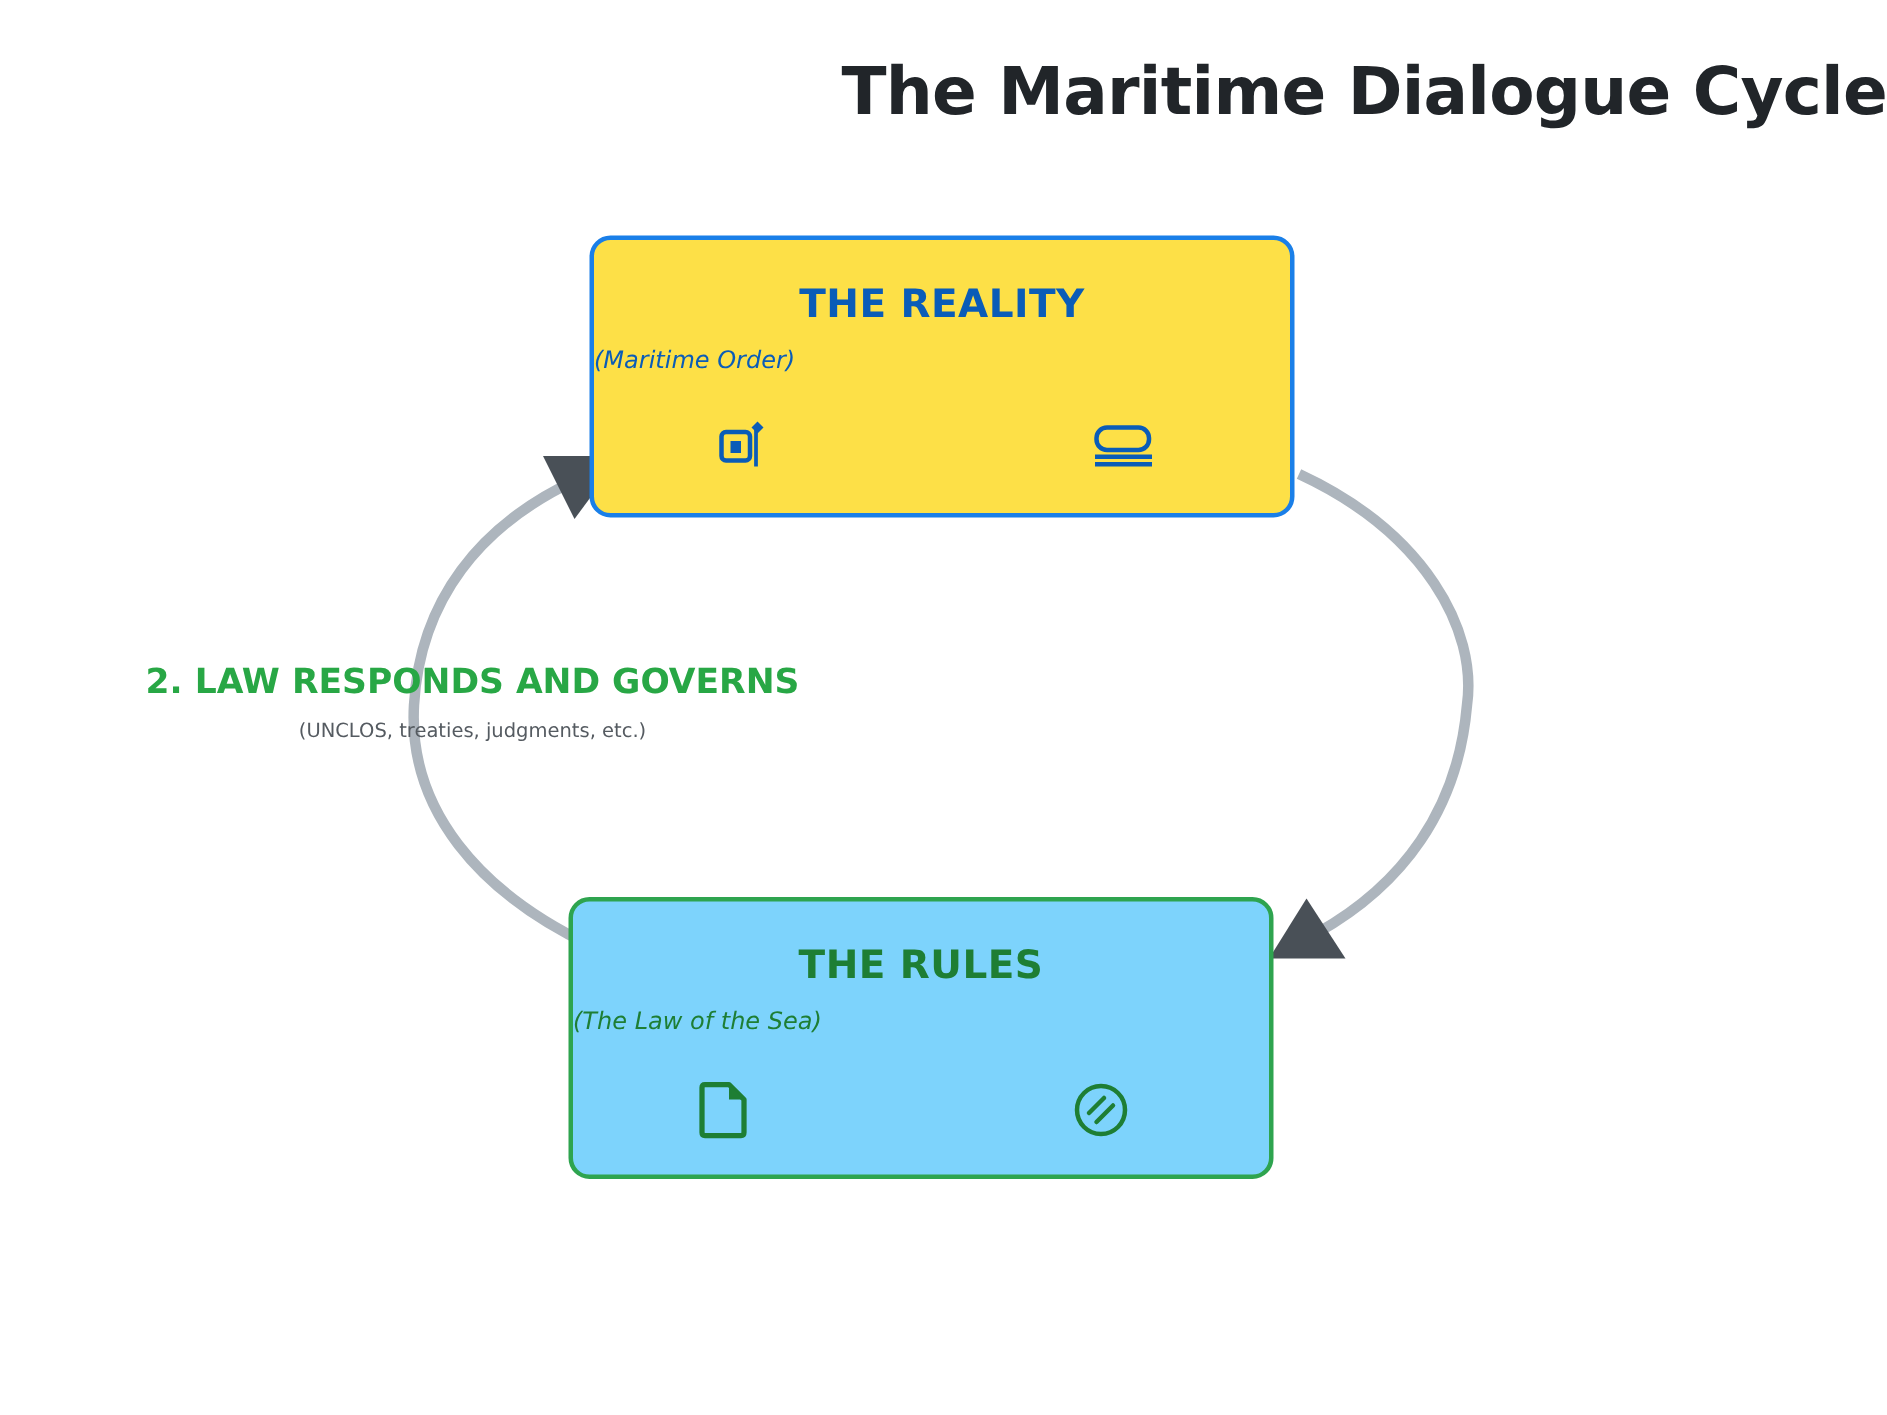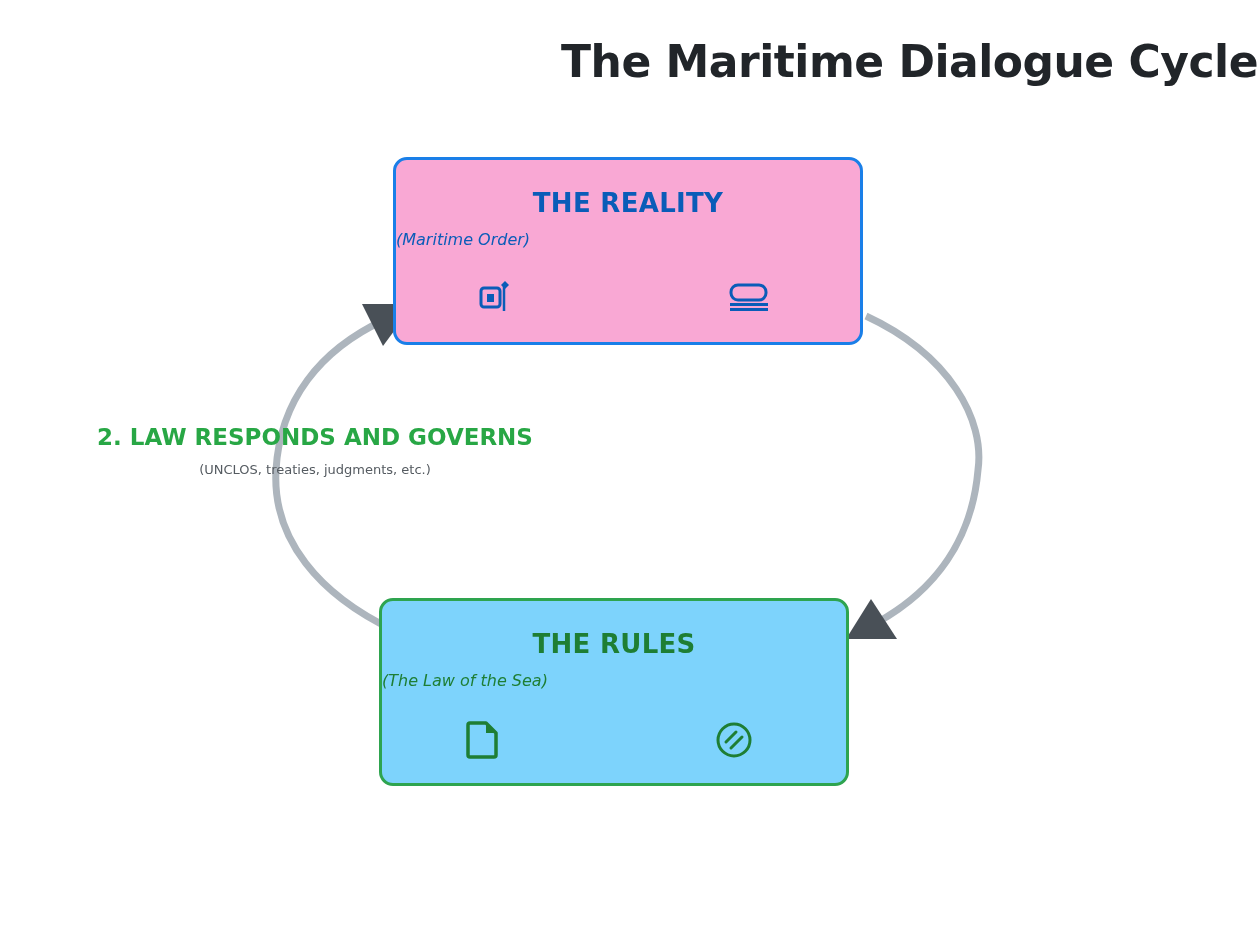--- a/index.html
+++ b/index.html
@@ -3,36 +3,36 @@
 <meta charset="utf-8">
 <style>
   html, body { margin: 0; padding: 0; background: #ffffff; }
   body { width: 1258px; height: 943px; position: relative; overflow: hidden;
          font-family: "DejaVu Sans", "Liberation Sans", sans-serif; }
   .title { position: absolute; left: 0; top: 36px; width: 1258px; text-align: right;
            font-size: 44px; font-weight: bold; color: #212529; letter-spacing: -0.5px; }
   svg.arcs { position: absolute; left: 0; top: 0; }
   .box { position: absolute; width: 470px; height: 188px; border-radius: 14px;
          box-sizing: border-box; border: 3px solid; }
-  .box.reality { left: 393px; top: 157px; background: #f9a8d4; border-color: #1a7fe8; }
+  .box.reality { left: 393px; top: 157px; background: #fde047; border-color: #1a7fe8; }
   .box.rules { left: 379px; top: 598px; background: #7dd3fc; border-color: #2ea44f; }
   .box-title { position: absolute; left: 0; right: 0; top: 28px; text-align: center;
                font-size: 26px; font-weight: bold; letter-spacing: 0.3px; }
   .box-sub { position: absolute; left: 0; right: 0; top: 70px; text-align: left;
              font-size: 16px; font-style: italic; }
   .reality .box-title, .reality .box-sub { color: #0a5cb8; }
   .rules .box-title, .rules .box-sub { color: #1e7e34; }
   .icon { position: absolute; top: 116px; width: 44px; height: 44px; }
   .icon.left { left: 78px; }
   .icon.right { left: 330px; }
   .label { position: absolute; text-align: center; }
   .label .head { font-size: 23px; font-weight: bold; letter-spacing: 0px; }
   .label .desc { font-size: 13px; color: #555b61; margin-top: 12px; }
   .label.law { left: 95px; width: 440px; top: 424px; }
-  .label.law .head { color: #28a745; }
+  .label.law .head { color: #28a745; margin-top: 18px; }
   .label.challenges { left: 730px; width: 430px; top: 424px; }
   .label.challenges .head { color: #1a7fe8; }
 </style>
 </head>
 <body>
 
 <div class="title">The Maritime Dialogue Cycle</div>
 
 <svg class="arcs" width="1258" height="943">
 

